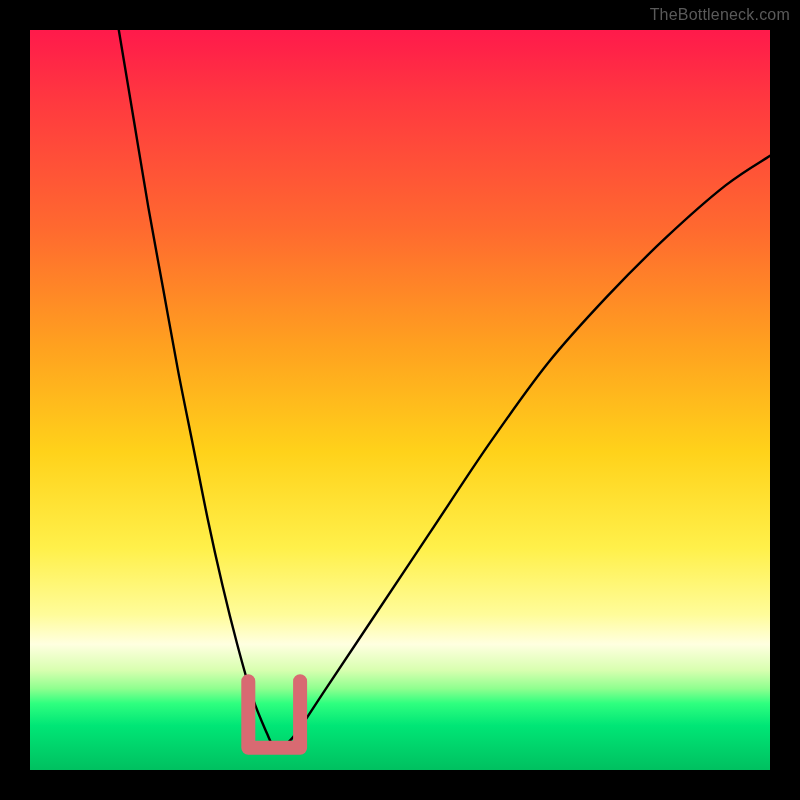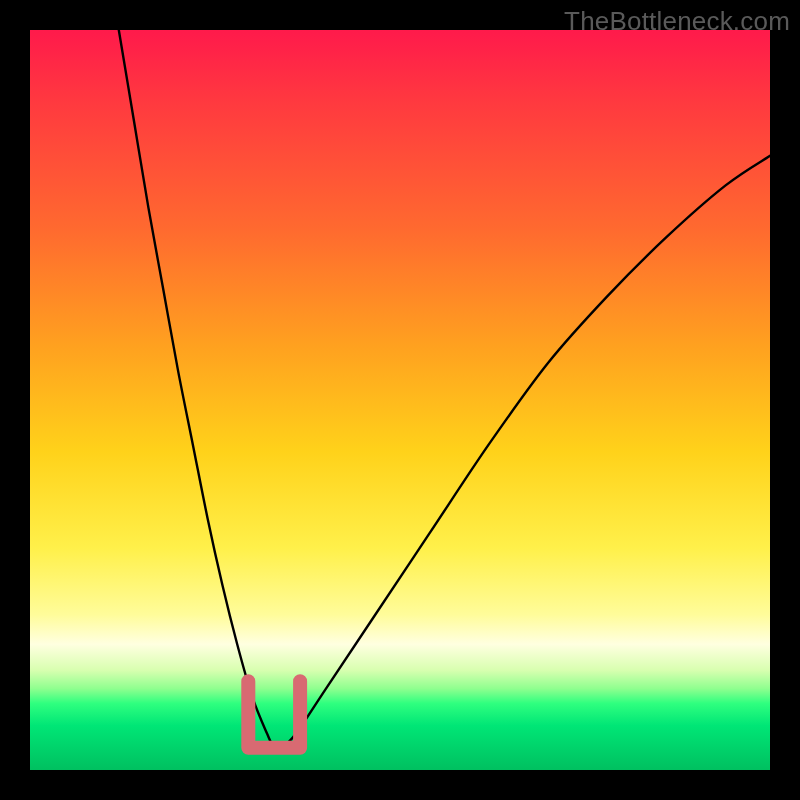--- a/index.html
+++ b/index.html
@@ -45,21 +45,21 @@
       #2fff7f 91%,
       #00e676 94%,
       #00c060 100%
     );
   }
   .watermark {
     position: absolute;
     top: 6px;
     right: 10px;
     color: #5a5a5a;
-    font-size: 26px;
+    font-size: 16px;
     font-weight: 500;
     letter-spacing: 0.2px;
     user-select: none;
     margin-left: 16px;
   }
   svg.curve {
     position: absolute;
     inset: 0;
     width: 740px;
     height: 740px;

